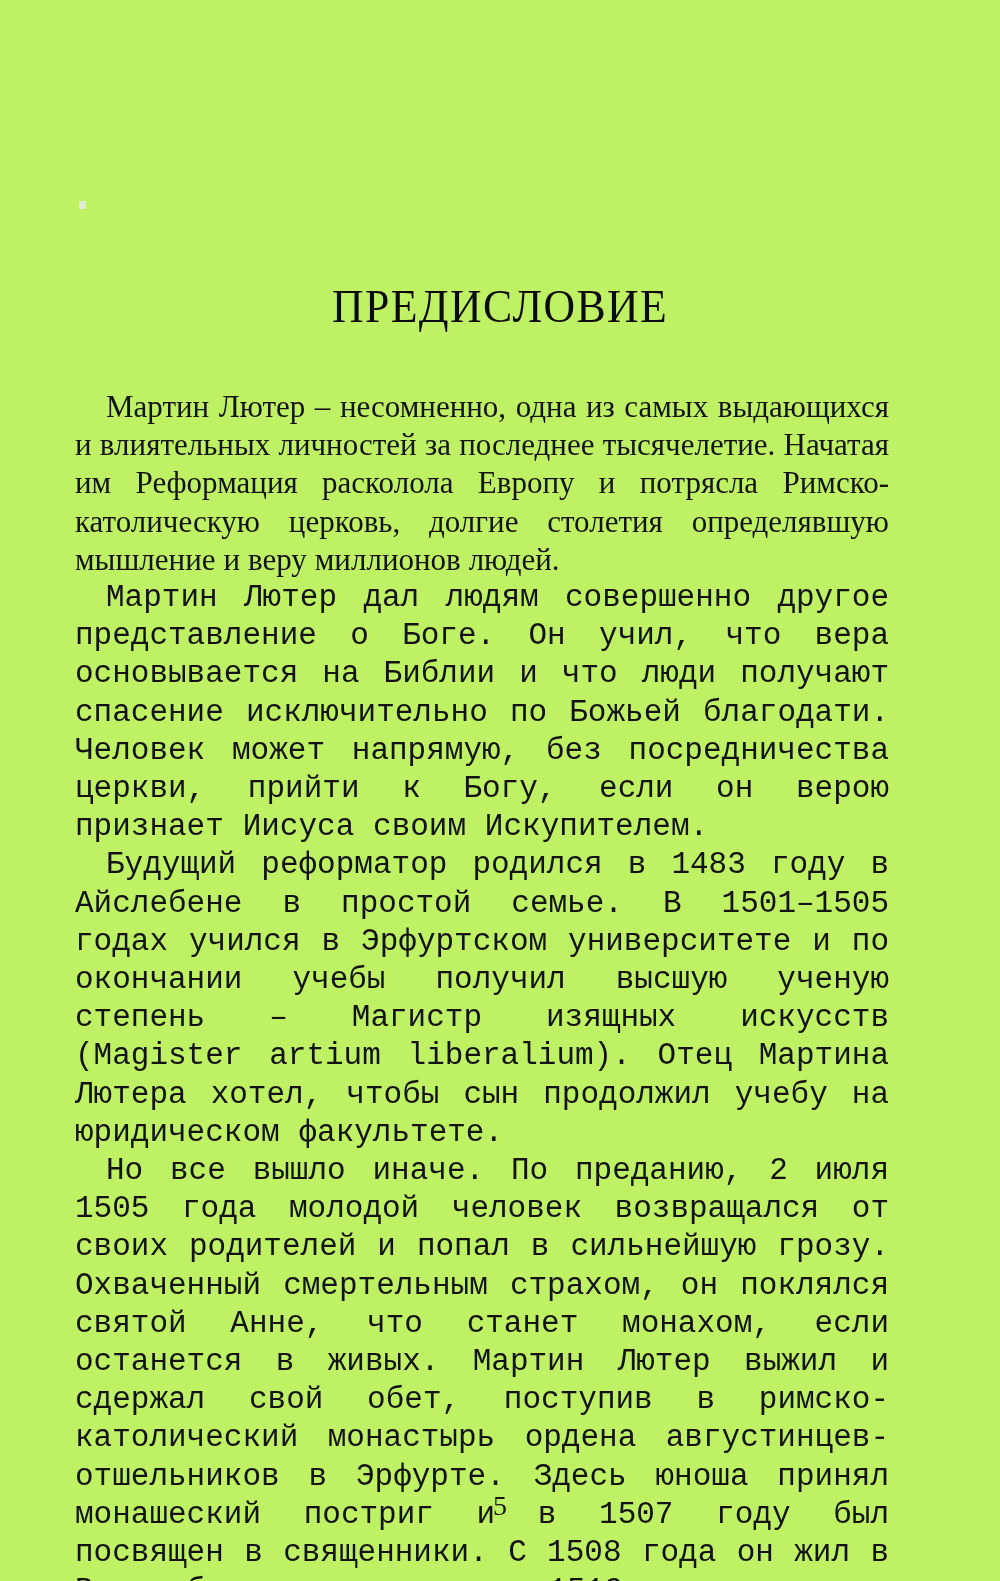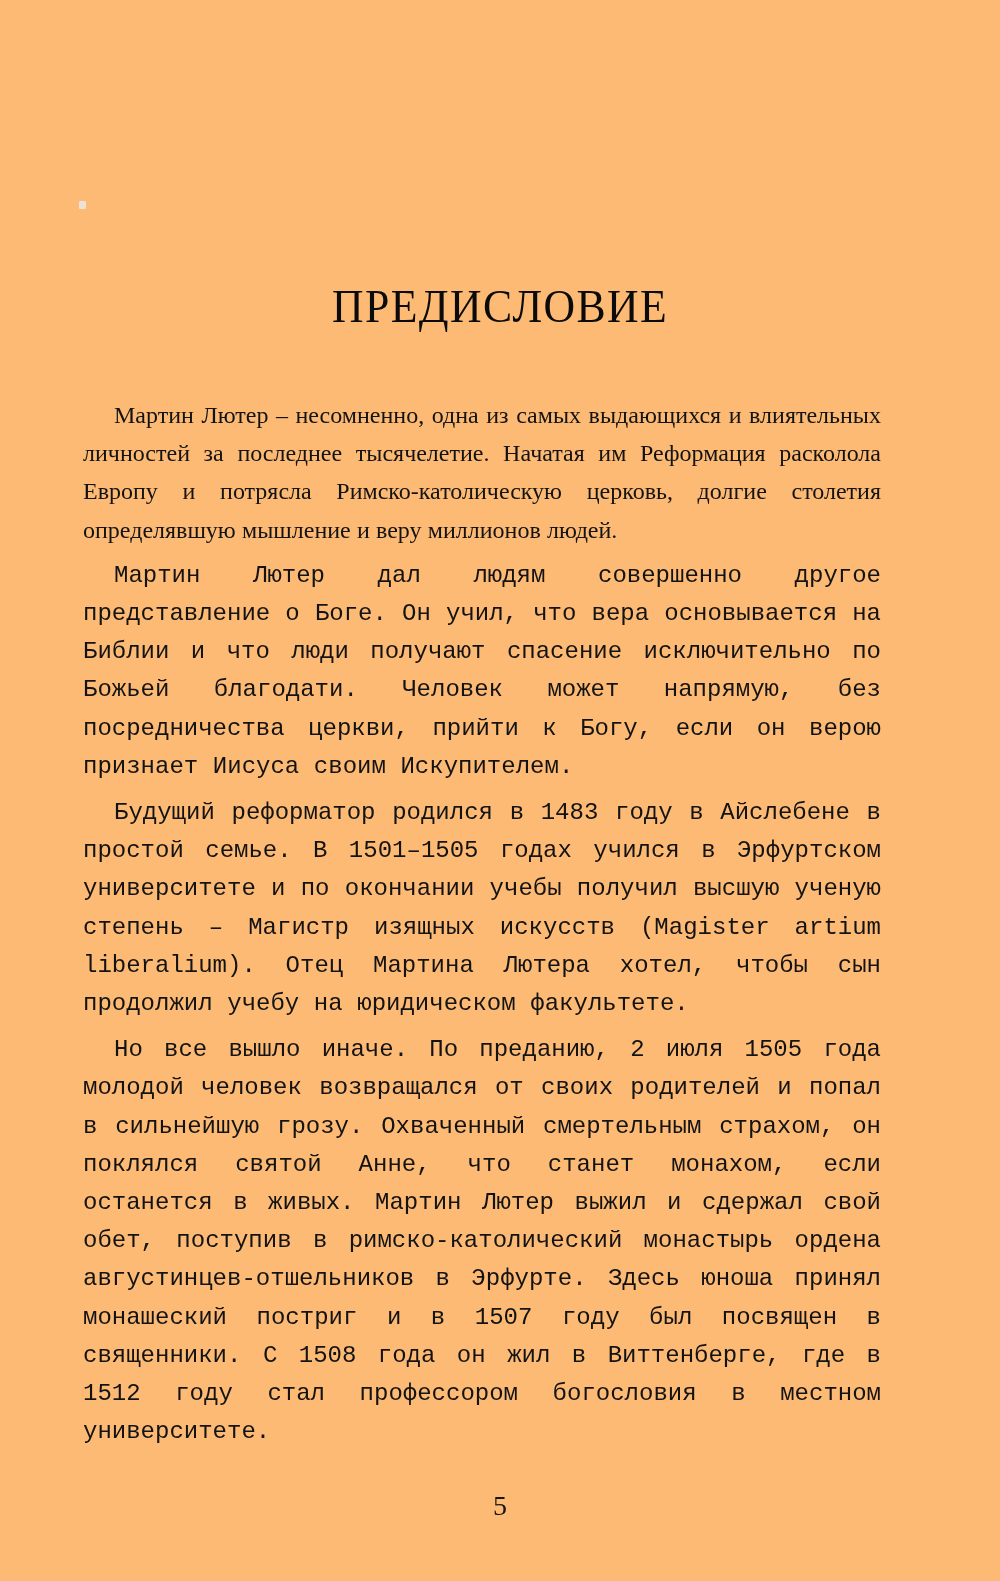--- a/index.html
+++ b/index.html
@@ -16,21 +16,21 @@
     position: relative;
     overflow: hidden;
     -webkit-font-smoothing: antialiased;
   }
 
   .page {
     position: absolute;
     inset: 0;
     width: 1000px;
     height: 1581px;
-    background: #fdba74;
+    background: #bef264;
   }
 
   
   .scan-speck {
     position: absolute;
     left: 79px;
     top: 201px;
     width: 7px;
     height: 8px;
     background: #e9e9ea;
@@ -56,25 +56,25 @@
   }
 
   .body-block {
     position: absolute;
     left: 75px;
     top: 388px;
     width: 814px;
   }
 
   .para {
-    margin: 8px;
+    margin: 0;
     text-align: justify;
     text-justify: inter-word;
     text-indent: 31px;
-    font-size: 24px;
+    font-size: 31px;
     line-height: 38.2px;
     color: #131313;
     hyphens: manual;
     word-spacing: 0.2px;
   }
 
   .para + .para {
     margin-top: 0;
     font-family: Liberation Mono, monospace;
   }

